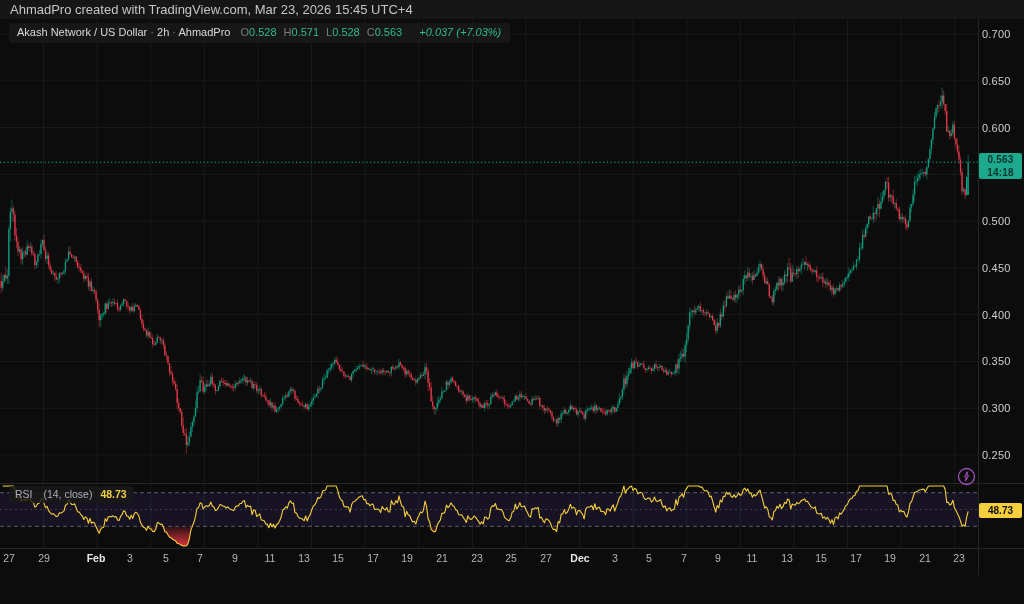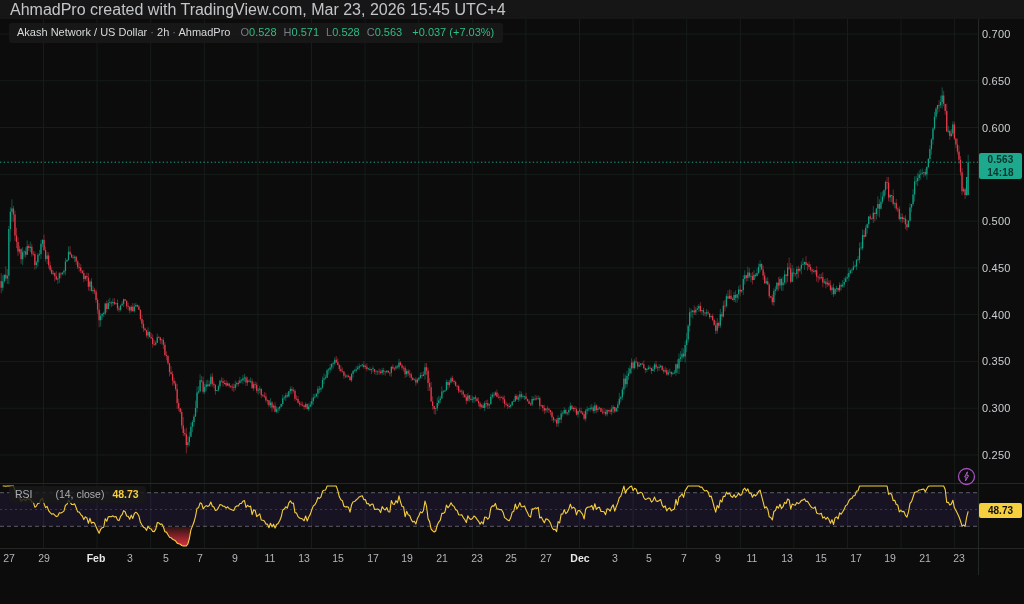--- a/index.html
+++ b/index.html
@@ -1,19 +1,19 @@
 <!DOCTYPE html>
 <html><head>
 <meta charset="utf-8">
 <style>
   html,body{margin:0;padding:0;background:#000;}
   #app{position:relative;width:1024px;height:604px;background:#0b0c0b;overflow:hidden;
        font-family:"Liberation Sans","DejaVu Sans",sans-serif;-webkit-font-smoothing:antialiased;}
   .attribution{position:absolute;left:0;top:0;width:100%;height:19px;background:#161616;
-       color:#c3c5c8;font-size:16px;line-height:19px;padding-left:10px;box-sizing:border-box;z-index:6;}
+       color:#c3c5c8;font-size:13px;line-height:19px;padding-left:10px;box-sizing:border-box;z-index:6;}
   #chart-svg{position:absolute;left:0;top:0;z-index:1;}
   .legend{position:absolute;left:9px;top:23px;z-index:5;font-size:11px;line-height:15px;
        background:rgba(24,25,24,0.88);padding:2px 9px 3px 8px;border-radius:3px;white-space:nowrap;color:#d7dadd;}
   .legend .dim{color:#787b86;}
   .legend .grn{color:#2ebd85;}
   .legend .ohlc-k{color:#787b86;margin-left:7px;}
   .legend .ohlc-v{color:#2ebd85;}
   .rsi-legend{position:absolute;left:9px;top:486px;z-index:5;font-size:10.5px;line-height:14px;
        background:rgba(24,25,24,0.82);padding:1px 7px 2px 6px;border-radius:3px;white-space:nowrap;color:#aaadb4;}
   .rsi-legend .val{color:#f5cf3d;font-weight:bold;margin-left:5px;}
@@ -72,26 +72,26 @@
       <path d="M2.73 486L4.26 486L5.79 486.24L7.32 486L8.85 486L10.38 486L11.91 486L13.44 486L14.97 490.15L16.5 493.55L18.03 497.82L19.56 497.3L21.09 501.12L22.62 499.54L24.15 499.37L25.68 500.62L27.21 498.41L28.74 499.24L30.27 498.95L31.8 502.1L33.33 502.17L34.86 507.19L36.39 506.07L37.92 503.34L39.45 503.05L40.98 499.51L42.51 498.29L44.04 503.61L45.57 507.68L47.1 506.33L48.63 510.64L50.16 512.55L51.69 514.13L53.22 513.72L54.75 515.16L56.28 516.61L57.81 515.91L59.34 512.87L60.87 513.04L62.4 512.17L63.93 511.09L65.46 505.26L66.99 504.39L68.52 500.06L70.05 502.14L71.58 504.36L73.11 504.58L74.64 503.86L76.17 507.78L77.7 511.92L79.23 512.03L80.76 514.55L82.29 515.99L83.82 519.61L85.35 516.82L86.88 517.95L88.41 523.26L89.94 518.32L91.47 523.22L93 522.17L94.53 522.99L96.06 526.83L97.59 530.34L99.12 533.36L100.65 529.26L102.18 527.69L103.71 527.27L105.24 518.67L106.77 521.25L108.3 516.79L109.83 516.49L111.36 516.69L112.89 515.85L114.42 517L115.95 516.41L117.48 519.9L119.01 520.57L120.54 516.45L122.07 514.74L123.6 510.61L125.13 511.74L126.66 516L128.19 516.36L129.72 519.19L131.25 515.12L132.78 518.44L134.31 513.72L135.84 512.22L137.37 513.44L138.9 516.09L140.43 522.32L141.96 524.95L143.49 527.16L145.02 527.92L146.55 530.38L148.08 526.25L149.61 528.55L151.14 529.06L152.67 531.45L154.2 531.65L155.73 529.26L157.26 522.55L158.79 522.77L160.32 524.41L161.85 524.06L163.38 526.93L164.91 531.71L166.44 532.12L167.97 534.75L169.5 537.22L171.03 537.72L172.56 539.3L174.09 539.92L175.62 540.99L177.15 543.13L178.68 543.76L180.21 544.18L181.74 545.46L183.27 546L184.8 546L186.33 546L187.86 544.02L189.39 538.48L190.92 529.85L192.45 526.1L193.98 522.06L195.51 516.47L197.04 508.23L198.57 507.7L200.1 502.87L201.63 503.54L203.16 508.96L204.69 506.83L206.22 505.63L207.75 506.54L209.28 505.54L210.81 501.97L212.34 506.27L213.87 507.09L215.4 510.5L216.93 510.05L218.46 507.63L219.99 504.52L221.52 504.92L223.05 506.23L224.58 506.28L226.11 508.06L227.64 506.72L229.17 508.69L230.7 509.32L232.23 509.94L233.76 510.62L235.29 506.99L236.82 505.9L238.35 506.06L239.88 503.5L241.41 503.48L242.94 501.16L244.47 500.6L246 507.38L247.53 505.29L249.06 506.68L250.59 506.09L252.12 514.59L253.65 509.72L255.18 510.4L256.71 516.51L258.24 515.29L259.77 513.92L261.3 520.01L262.83 520.26L264.36 520.97L265.89 524.11L267.42 524.16L268.95 527.77L270.48 523.26L272.01 526.91L273.54 524.2L275.07 528.1L276.6 524.43L278.13 523.42L279.66 520.8L281.19 517.02L282.72 510L284.25 509.09L285.78 506.71L287.31 508.13L288.84 502.85L290.37 500.84L291.9 503.21L293.43 503.11L294.96 512.66L296.49 512.92L298.02 516.66L299.55 517.97L301.08 518.54L302.61 519.1L304.14 520.78L305.67 515.95L307.2 521.04L308.73 517L310.26 514.36L311.79 509.71L313.32 505.85L314.85 504.79L316.38 502.01L317.91 497.54L319.44 498.48L320.97 496.98L322.5 491.27L324.03 490.33L325.56 490.08L327.09 486.05L328.62 486L330.15 486L331.68 486L333.21 486L334.74 486L336.27 486.17L337.8 490.64L339.33 496.85L340.86 499.71L342.39 500.7L343.92 506.25L345.45 507.04L346.98 506.65L348.51 507.35L350.04 512.16L351.57 504.77L353.1 501.7L354.63 501.52L356.16 499.98L357.69 498.54L359.22 496.98L360.75 496.18L362.28 495.74L363.81 499.58L365.34 499.48L366.87 503.78L368.4 503.54L369.93 505.89L371.46 504.22L372.99 504.09L374.52 509.33L376.05 509.23L377.58 509.04L379.11 509.73L380.64 512.57L382.17 506.57L383.7 508.84L385.23 509.95L386.76 507.46L388.29 511.68L389.82 512.01L391.35 500.47L392.88 504L394.41 504.41L395.94 500.67L397.47 502.85L399 495.89L400.53 502.04L402.06 506.58L403.59 506.82L405.12 516.73L406.65 511.28L408.18 514.7L409.71 515.47L411.24 519.62L412.77 521.93L414.3 521.23L415.83 524.03L417.36 518.59L418.89 515.76L420.42 511.87L421.95 512.89L423.48 510.46L425.01 501.08L426.54 506.32L428.07 518.7L429.6 521.62L431.13 529.18L432.66 530.88L434.19 532L435.72 531L437.25 525.11L438.78 522.06L440.31 520.14L441.84 513.4L443.37 513.35L444.9 512.23L446.43 505.12L447.96 507.78L449.49 505.97L451.02 502.77L452.55 505.47L454.08 506.38L455.61 509.84L457.14 510.37L458.67 514.72L460.2 514.97L461.73 514.85L463.26 517.55L464.79 519.48L466.32 522.55L467.85 515.84L469.38 518.5L470.91 519.45L472.44 518.59L473.97 515.96L475.5 517.19L477.03 519.34L478.56 521.35L480.09 524.12L481.62 521.73L483.15 524.03L484.68 517.11L486.21 517.18L487.74 519.23L489.27 517.4L490.8 507.99L492.33 505.9L493.86 506.14L495.39 503.4L496.92 508.91L498.45 509.11L499.98 509.77L501.51 509.67L503.04 512.2L504.57 517.61L506.1 518.64L507.63 520.09L509.16 520.65L510.69 517.86L512.22 512.11L513.75 511.47L515.28 503.99L516.81 508.92L518.34 506.49L519.87 502.65L521.4 506.82L522.93 506.7L524.46 505.86L525.99 509.81L527.52 512.85L529.05 516.11L530.58 517.1L532.11 508.85L533.64 509.16L535.17 507.83L536.7 508.48L538.23 507.4L539.76 517.96L541.29 516.98L542.82 520.13L544.35 522.7L545.88 518.86L547.41 519.26L548.94 520.67L550.47 523.1L552 527.47L553.53 529.8L555.06 529.27L556.59 531.59L558.12 521.58L559.65 522.94L561.18 514.1L562.71 514.06L564.24 509.61L565.77 513.6L567.3 512.17L568.83 508.98L570.36 504.15L571.89 508.39L573.42 507.23L574.95 508.36L576.48 514.93L578.01 510.59L579.54 510.44L581.07 512.42L582.6 514.31L584.13 518.88L585.66 509.04L587.19 507.39L588.72 506.95L590.25 506.93L591.78 505.49L593.31 509.91L594.84 503.74L596.37 509.34L597.9 507.55L599.43 507.22L600.96 511.53L602.49 511.54L604.02 511.76L605.55 514.73L607.08 508.79L608.61 509.18L610.14 511.11L611.67 507.12L613.2 504.8L614.73 511.14L616.26 506.61L617.79 502.89L619.32 497.61L620.85 496.15L622.38 491.17L623.91 486.06L625.44 493.2L626.97 489.5L628.5 488.46L630.03 486.65L631.56 486L633.09 490.68L634.62 488.24L636.15 489.28L637.68 493.67L639.21 492.96L640.74 492.34L642.27 493.12L643.8 497.51L645.33 499.54L646.86 498.91L648.39 497.93L649.92 498.57L651.45 502.13L652.98 500.65L654.51 496.96L656.04 500.88L657.57 501.52L659.1 500.54L660.63 499.51L662.16 505.18L663.69 507.35L665.22 505.82L666.75 510.87L668.28 508.77L669.81 507.92L671.34 510.88L672.87 509.66L674.4 508.91L675.93 499.46L677.46 505.01L678.99 496.98L680.52 495.96L682.05 493.73L683.58 497.41L685.11 490.75L686.64 488.38L688.17 486L689.7 486L691.23 486L692.76 486L694.29 486L695.82 486L697.35 486L698.88 486L700.41 487.21L701.94 486.97L703.47 489.65L705 491.04L706.53 490.42L708.06 491.87L709.59 496.66L711.12 496L712.65 501.04L714.18 506.99L715.71 512.13L717.24 505.47L718.77 507.85L720.3 500.01L721.83 502.02L723.36 496.21L724.89 496.46L726.42 492.07L727.95 494.19L729.48 492.99L731.01 496.2L732.54 497.36L734.07 494.68L735.6 497.39L737.13 495.54L738.66 493.15L740.19 495.35L741.72 494.63L743.25 489.61L744.78 488.18L746.31 491.11L747.84 488.89L749.37 493.3L750.9 493.04L752.43 497.29L753.96 494.46L755.49 495.99L757.02 494.36L758.55 491.47L760.08 490.1L761.61 496.08L763.14 501.88L764.67 508.15L766.2 506.73L767.73 509.17L769.26 516.77L770.79 517.47L772.32 520.02L773.85 511.53L775.38 510.58L776.91 506.29L778.44 508.13L779.97 504.27L781.5 508.48L783.03 506.73L784.56 502.35L786.09 503.49L787.62 499.02L789.15 499.9L790.68 509.01L792.21 504.11L793.74 504.79L795.27 505.21L796.8 502.43L798.33 503.7L799.86 502.63L801.39 500.35L802.92 500.13L804.45 498.81L805.98 501.56L807.51 501.35L809.04 503.68L810.57 506.35L812.1 507.72L813.63 508.32L815.16 506.94L816.69 513.04L818.22 513.76L819.75 514.07L821.28 513.27L822.81 518.17L824.34 516.94L825.87 519.3L827.4 517.27L828.93 519.5L830.46 523.27L831.99 519.66L833.52 524.47L835.05 517.87L836.58 516.84L838.11 518.85L839.64 512.82L841.17 514.24L842.7 511.82L844.23 509.14L845.76 505.59L847.29 504.59L848.82 500.85L850.35 498.81L851.88 498.48L853.41 495.76L854.94 495.69L856.47 491.06L858 490.89L859.53 486L861.06 486L862.59 486L864.12 486L865.65 486L867.18 486L868.71 486L870.24 486L871.77 486L873.3 486L874.83 486L876.36 486L877.89 486L879.42 486L880.95 486L882.48 486L884.01 486L885.54 486L887.07 486L888.6 494.33L890.13 493.44L891.66 494.29L893.19 500.58L894.72 500.24L896.25 504.46L897.78 505.01L899.31 511.9L900.84 510.37L902.37 511.75L903.9 511.41L905.43 515.33L906.96 517.09L908.49 511.89L910.02 503.43L911.55 501.59L913.08 497.04L914.61 492.32L916.14 492.13L917.67 491.11L919.2 489.97L920.73 489.7L922.26 489.36L923.79 489.08L925.32 491.78L926.85 488.82L928.38 486.18L929.91 486L931.44 486L932.97 486L934.5 486L936.03 486L937.56 486L939.09 486L940.62 486L942.15 486L943.68 486L945.21 489.47L946.74 502.5L948.27 502.33L949.8 505.07L951.33 503.94L952.86 500.23L954.39 507.79L955.92 510.55L957.45 513.5L958.98 516.73L960.51 520.98L962.04 526.09L963.57 524.97L965.1 526.46L966.63 517.27L968.16 511.3L968.16 526.3L2.73 526.3Z" fill="url(#osGrad)" clip-path="url(#clipOS)" stroke="none"></path>
       <polyline points="2.73,486 4.26,486 5.79,486.24 7.32,486 8.85,486 10.38,486 11.91,486 13.44,486 14.97,490.15 16.5,493.55 18.03,497.82 19.56,497.3 21.09,501.12 22.62,499.54 24.15,499.37 25.68,500.62 27.21,498.41 28.74,499.24 30.27,498.95 31.8,502.1 33.33,502.17 34.86,507.19 36.39,506.07 37.92,503.34 39.45,503.05 40.98,499.51 42.51,498.29 44.04,503.61 45.57,507.68 47.1,506.33 48.63,510.64 50.16,512.55 51.69,514.13 53.22,513.72 54.75,515.16 56.28,516.61 57.81,515.91 59.34,512.87 60.87,513.04 62.4,512.17 63.93,511.09 65.46,505.26 66.99,504.39 68.52,500.06 70.05,502.14 71.58,504.36 73.11,504.58 74.64,503.86 76.17,507.78 77.7,511.92 79.23,512.03 80.76,514.55 82.29,515.99 83.82,519.61 85.35,516.82 86.88,517.95 88.41,523.26 89.94,518.32 91.47,523.22 93,522.17 94.53,522.99 96.06,526.83 97.59,530.34 99.12,533.36 100.65,529.26 102.18,527.69 103.71,527.27 105.24,518.67 106.77,521.25 108.3,516.79 109.83,516.49 111.36,516.69 112.89,515.85 114.42,517 115.95,516.41 117.48,519.9 119.01,520.57 120.54,516.45 122.07,514.74 123.6,510.61 125.13,511.74 126.66,516 128.19,516.36 129.72,519.19 131.25,515.12 132.78,518.44 134.31,513.72 135.84,512.22 137.37,513.44 138.9,516.09 140.43,522.32 141.96,524.95 143.49,527.16 145.02,527.92 146.55,530.38 148.08,526.25 149.61,528.55 151.14,529.06 152.67,531.45 154.2,531.65 155.73,529.26 157.26,522.55 158.79,522.77 160.32,524.41 161.85,524.06 163.38,526.93 164.91,531.71 166.44,532.12 167.97,534.75 169.5,537.22 171.03,537.72 172.56,539.3 174.09,539.92 175.62,540.99 177.15,543.13 178.68,543.76 180.21,544.18 181.74,545.46 183.27,546 184.8,546 186.33,546 187.86,544.02 189.39,538.48 190.92,529.85 192.45,526.1 193.98,522.06 195.51,516.47 197.04,508.23 198.57,507.7 200.1,502.87 201.63,503.54 203.16,508.96 204.69,506.83 206.22,505.63 207.75,506.54 209.28,505.54 210.81,501.97 212.34,506.27 213.87,507.09 215.4,510.5 216.93,510.05 218.46,507.63 219.99,504.52 221.52,504.92 223.05,506.23 224.58,506.28 226.11,508.06 227.64,506.72 229.17,508.69 230.7,509.32 232.23,509.94 233.76,510.62 235.29,506.99 236.82,505.9 238.35,506.06 239.88,503.5 241.41,503.48 242.94,501.16 244.47,500.6 246,507.38 247.53,505.29 249.06,506.68 250.59,506.09 252.12,514.59 253.65,509.72 255.18,510.4 256.71,516.51 258.24,515.29 259.77,513.92 261.3,520.01 262.83,520.26 264.36,520.97 265.89,524.11 267.42,524.16 268.95,527.77 270.48,523.26 272.01,526.91 273.54,524.2 275.07,528.1 276.6,524.43 278.13,523.42 279.66,520.8 281.19,517.02 282.72,510 284.25,509.09 285.78,506.71 287.31,508.13 288.84,502.85 290.37,500.84 291.9,503.21 293.43,503.11 294.96,512.66 296.49,512.92 298.02,516.66 299.55,517.97 301.08,518.54 302.61,519.1 304.14,520.78 305.67,515.95 307.2,521.04 308.73,517 310.26,514.36 311.79,509.71 313.32,505.85 314.85,504.79 316.38,502.01 317.91,497.54 319.44,498.48 320.97,496.98 322.5,491.27 324.03,490.33 325.56,490.08 327.09,486.05 328.62,486 330.15,486 331.68,486 333.21,486 334.74,486 336.27,486.17 337.8,490.64 339.33,496.85 340.86,499.71 342.39,500.7 343.92,506.25 345.45,507.04 346.98,506.65 348.51,507.35 350.04,512.16 351.57,504.77 353.1,501.7 354.63,501.52 356.16,499.98 357.69,498.54 359.22,496.98 360.75,496.18 362.28,495.74 363.81,499.58 365.34,499.48 366.87,503.78 368.4,503.54 369.93,505.89 371.46,504.22 372.99,504.09 374.52,509.33 376.05,509.23 377.58,509.04 379.11,509.73 380.64,512.57 382.17,506.57 383.7,508.84 385.23,509.95 386.76,507.46 388.29,511.68 389.82,512.01 391.35,500.47 392.88,504 394.41,504.41 395.94,500.67 397.47,502.85 399,495.89 400.53,502.04 402.06,506.58 403.59,506.82 405.12,516.73 406.65,511.28 408.18,514.7 409.71,515.47 411.24,519.62 412.77,521.93 414.3,521.23 415.83,524.03 417.36,518.59 418.89,515.76 420.42,511.87 421.95,512.89 423.48,510.46 425.01,501.08 426.54,506.32 428.07,518.7 429.6,521.62 431.13,529.18 432.66,530.88 434.19,532 435.72,531 437.25,525.11 438.78,522.06 440.31,520.14 441.84,513.4 443.37,513.35 444.9,512.23 446.43,505.12 447.96,507.78 449.49,505.97 451.02,502.77 452.55,505.47 454.08,506.38 455.61,509.84 457.14,510.37 458.67,514.72 460.2,514.97 461.73,514.85 463.26,517.55 464.79,519.48 466.32,522.55 467.85,515.84 469.38,518.5 470.91,519.45 472.44,518.59 473.97,515.96 475.5,517.19 477.03,519.34 478.56,521.35 480.09,524.12 481.62,521.73 483.15,524.03 484.68,517.11 486.21,517.18 487.74,519.23 489.27,517.4 490.8,507.99 492.33,505.9 493.86,506.14 495.39,503.4 496.92,508.91 498.45,509.11 499.98,509.77 501.51,509.67 503.04,512.2 504.57,517.61 506.1,518.64 507.63,520.09 509.16,520.65 510.69,517.86 512.22,512.11 513.75,511.47 515.28,503.99 516.81,508.92 518.34,506.49 519.87,502.65 521.4,506.82 522.93,506.7 524.46,505.86 525.99,509.81 527.52,512.85 529.05,516.11 530.58,517.1 532.11,508.85 533.64,509.16 535.17,507.83 536.7,508.48 538.23,507.4 539.76,517.96 541.29,516.98 542.82,520.13 544.35,522.7 545.88,518.86 547.41,519.26 548.94,520.67 550.47,523.1 552,527.47 553.53,529.8 555.06,529.27 556.59,531.59 558.12,521.58 559.65,522.94 561.18,514.1 562.71,514.06 564.24,509.61 565.77,513.6 567.3,512.17 568.83,508.98 570.36,504.15 571.89,508.39 573.42,507.23 574.95,508.36 576.48,514.93 578.01,510.59 579.54,510.44 581.07,512.42 582.6,514.31 584.13,518.88 585.66,509.04 587.19,507.39 588.72,506.95 590.25,506.93 591.78,505.49 593.31,509.91 594.84,503.74 596.37,509.34 597.9,507.55 599.43,507.22 600.96,511.53 602.49,511.54 604.02,511.76 605.55,514.73 607.08,508.79 608.61,509.18 610.14,511.11 611.67,507.12 613.2,504.8 614.73,511.14 616.26,506.61 617.79,502.89 619.32,497.61 620.85,496.15 622.38,491.17 623.91,486.06 625.44,493.2 626.97,489.5 628.5,488.46 630.03,486.65 631.56,486 633.09,490.68 634.62,488.24 636.15,489.28 637.68,493.67 639.21,492.96 640.74,492.34 642.27,493.12 643.8,497.51 645.33,499.54 646.86,498.91 648.39,497.93 649.92,498.57 651.45,502.13 652.98,500.65 654.51,496.96 656.04,500.88 657.57,501.52 659.1,500.54 660.63,499.51 662.16,505.18 663.69,507.35 665.22,505.82 666.75,510.87 668.28,508.77 669.81,507.92 671.34,510.88 672.87,509.66 674.4,508.91 675.93,499.46 677.46,505.01 678.99,496.98 680.52,495.96 682.05,493.73 683.58,497.41 685.11,490.75 686.64,488.38 688.17,486 689.7,486 691.23,486 692.76,486 694.29,486 695.82,486 697.35,486 698.88,486 700.41,487.21 701.94,486.97 703.47,489.65 705,491.04 706.53,490.42 708.06,491.87 709.59,496.66 711.12,496 712.65,501.04 714.18,506.99 715.71,512.13 717.24,505.47 718.77,507.85 720.3,500.01 721.83,502.02 723.36,496.21 724.89,496.46 726.42,492.07 727.95,494.19 729.48,492.99 731.01,496.2 732.54,497.36 734.07,494.68 735.6,497.39 737.13,495.54 738.66,493.15 740.19,495.35 741.72,494.63 743.25,489.61 744.78,488.18 746.31,491.11 747.84,488.89 749.37,493.3 750.9,493.04 752.43,497.29 753.96,494.46 755.49,495.99 757.02,494.36 758.55,491.47 760.08,490.1 761.61,496.08 763.14,501.88 764.67,508.15 766.2,506.73 767.73,509.17 769.26,516.77 770.79,517.47 772.32,520.02 773.85,511.53 775.38,510.58 776.91,506.29 778.44,508.13 779.97,504.27 781.5,508.48 783.03,506.73 784.56,502.35 786.09,503.49 787.62,499.02 789.15,499.9 790.68,509.01 792.21,504.11 793.74,504.79 795.27,505.21 796.8,502.43 798.33,503.7 799.86,502.63 801.39,500.35 802.92,500.13 804.45,498.81 805.98,501.56 807.51,501.35 809.04,503.68 810.57,506.35 812.1,507.72 813.63,508.32 815.16,506.94 816.69,513.04 818.22,513.76 819.75,514.07 821.28,513.27 822.81,518.17 824.34,516.94 825.87,519.3 827.4,517.27 828.93,519.5 830.46,523.27 831.99,519.66 833.52,524.47 835.05,517.87 836.58,516.84 838.11,518.85 839.64,512.82 841.17,514.24 842.7,511.82 844.23,509.14 845.76,505.59 847.29,504.59 848.82,500.85 850.35,498.81 851.88,498.48 853.41,495.76 854.94,495.69 856.47,491.06 858,490.89 859.53,486 861.06,486 862.59,486 864.12,486 865.65,486 867.18,486 868.71,486 870.24,486 871.77,486 873.3,486 874.83,486 876.36,486 877.89,486 879.42,486 880.95,486 882.48,486 884.01,486 885.54,486 887.07,486 888.6,494.33 890.13,493.44 891.66,494.29 893.19,500.58 894.72,500.24 896.25,504.46 897.78,505.01 899.31,511.9 900.84,510.37 902.37,511.75 903.9,511.41 905.43,515.33 906.96,517.09 908.49,511.89 910.02,503.43 911.55,501.59 913.08,497.04 914.61,492.32 916.14,492.13 917.67,491.11 919.2,489.97 920.73,489.7 922.26,489.36 923.79,489.08 925.32,491.78 926.85,488.82 928.38,486.18 929.91,486 931.44,486 932.97,486 934.5,486 936.03,486 937.56,486 939.09,486 940.62,486 942.15,486 943.68,486 945.21,489.47 946.74,502.5 948.27,502.33 949.8,505.07 951.33,503.94 952.86,500.23 954.39,507.79 955.92,510.55 957.45,513.5 958.98,516.73 960.51,520.98 962.04,526.09 963.57,524.97 965.1,526.46 966.63,517.27 968.16,511.3" fill="none" stroke="#f5cf3d" stroke-width="1.1" stroke-linejoin="round" clip-path="url(#clipRsi)"></polyline>
       <path d="M0 483.5H1024 M0 548.5H1024 M978.5 19V575" stroke="#242824" stroke-width="1" fill="none"></path>
     </svg>
 
   <div class="legend">
     <span>Akash Network / US Dollar</span>
     <span class="dim"> · </span><span>2h</span>
     <span class="dim"> · </span><span>AhmadPro</span>
     <span id="ohlc-container"><span class="ohlc-k">O</span><span class="ohlc-v">0.528</span><span class="ohlc-k">H</span><span class="ohlc-v">0.571</span><span class="ohlc-k">L</span><span class="ohlc-v">0.528</span><span class="ohlc-k">C</span><span class="ohlc-v">0.563</span></span>
-    <span class="grn" style="margin-left:7px;">+0.037 (+7.03%)</span>
+    <span class="grn" style="margin-left:14px;font-style:italic;">+0.037 (+7.03%)</span>
   </div>
 
   <div class="rsi-legend">
     <span>RSI</span>
-    <span style="margin-left:20px;">(14, close)</span>
+    <span style="margin-left:8px;">(14, close)</span>
     <span class="val">48.73</span>
   </div>
 
   <div id="price-axis">
       <div class="price-axis-label" style="top: 27px;">0.700</div>
       <div class="price-axis-label" style="top: 74px;">0.650</div>
       <div class="price-axis-label" style="top: 121px;">0.600</div>
       <div class="price-axis-label" style="top: 167px;">0.550</div>
       <div class="price-axis-label" style="top: 214px;">0.500</div>
       <div class="price-axis-label" style="top: 261px;">0.450</div>

